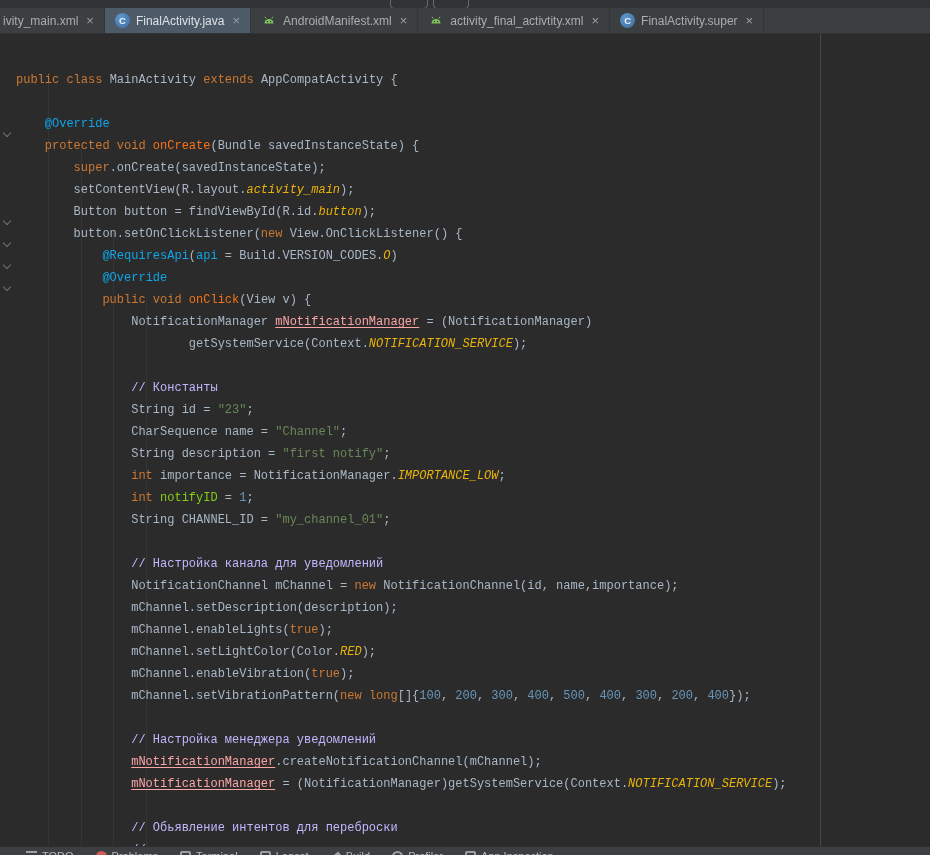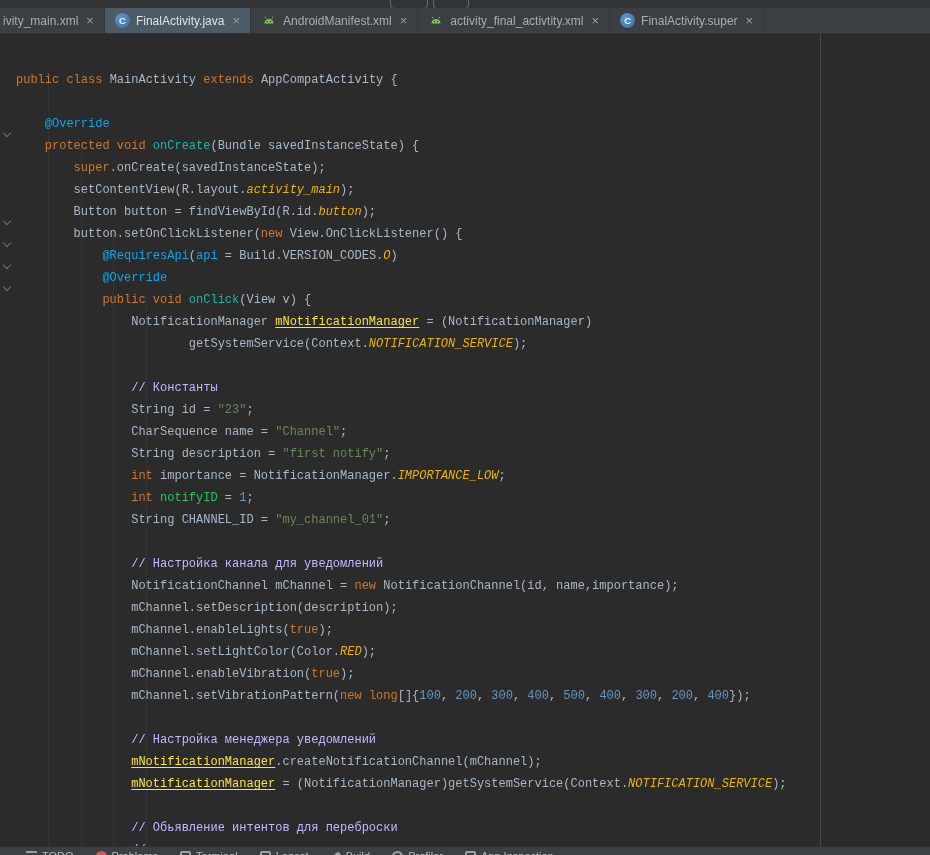--- a/index.html
+++ b/index.html
@@ -34,27 +34,27 @@
         border-right:1.6px solid #6e7274;border-bottom:1.6px solid #6e7274;transform:rotate(45deg);}
   .code{position:absolute;left:0;top:0;right:0;bottom:0;padding:23px 0 0 16px;
         font-family:Liberation Mono, monospace;font-size:12px;line-height:22px;
         white-space:pre;z-index:2;margin-top:12px;}
   .code-line{height:22px;}
 
   
   .tk-p  {color:#a9b7c6;}
   .tk-kw {color:#cc7832;}
   .tk-ann{color:#0ea5e9;}
-  .tk-m  {color:#14b8a6;}
+  .tk-m  {color:#f97316;}
   .tk-str{color:#6a8759;}
   .tk-num{color:#6897bb;}
   .tk-cmt{color:#c4b5fd;}
   .tk-fld{color:#eab308;font-style:italic;}
-  .tk-u  {color:#fde047;text-decoration:underline;text-underline-offset:2px;}
-  .tk-dim{color:#22c55e;}
+  .tk-u  {color:#fca5a5;text-decoration:underline;text-underline-offset:2px;}
+  .tk-dim{color:#84cc16;}
 
   
   .status-bar{position:absolute;left:0;top:846px;right:0;height:26px;background:#3c3f41;
               border-top:1px solid #2c2e30;display:flex;align-items:flex-start;
               padding:3px 0 0 26px;gap:22px;z-index:6;box-sizing:border-box;
               font-size:11px;color:#b6babd;}
   .sb-item{display:flex;align-items:flex-start;gap:5px;white-space:nowrap;}
   .sbic{width:11px;height:11px;flex:none;margin-top:1px;display:inline-block;}
   .todo-icon{background:repeating-linear-gradient(to bottom,#9aa0a4 0 2px,transparent 2px 4.5px);}
   .problems-icon{border-radius:50%;background:#cf5b56;}

